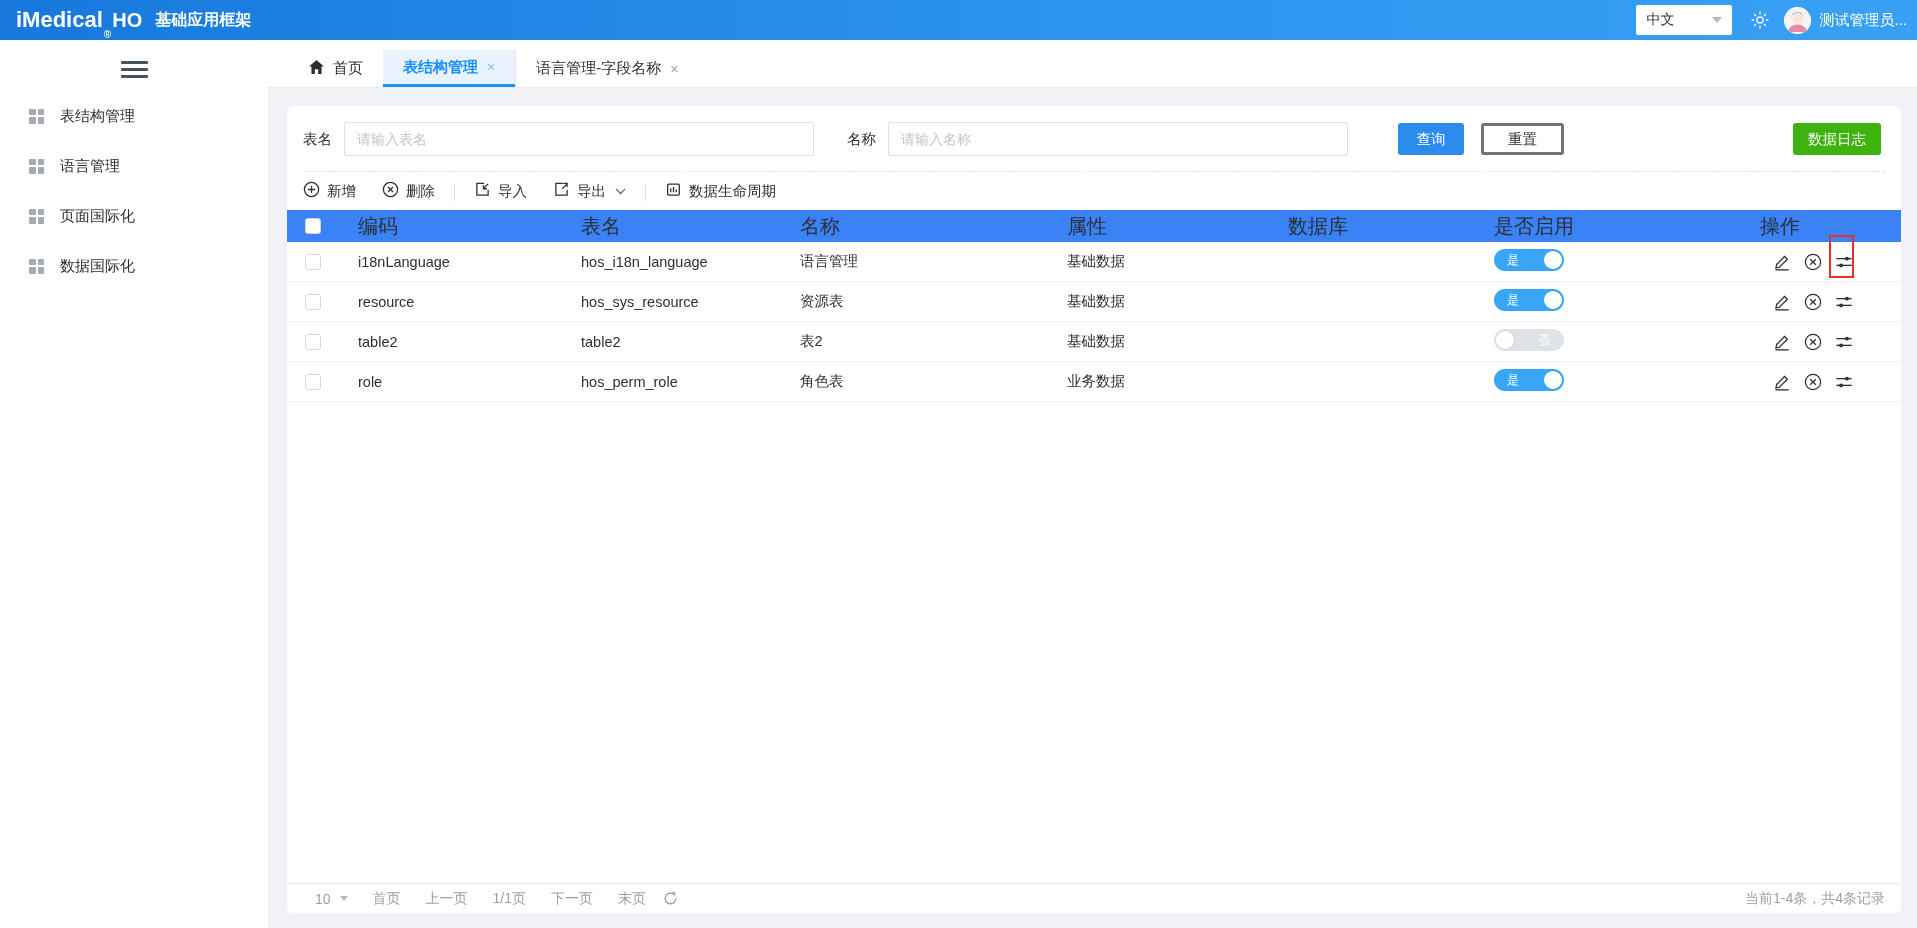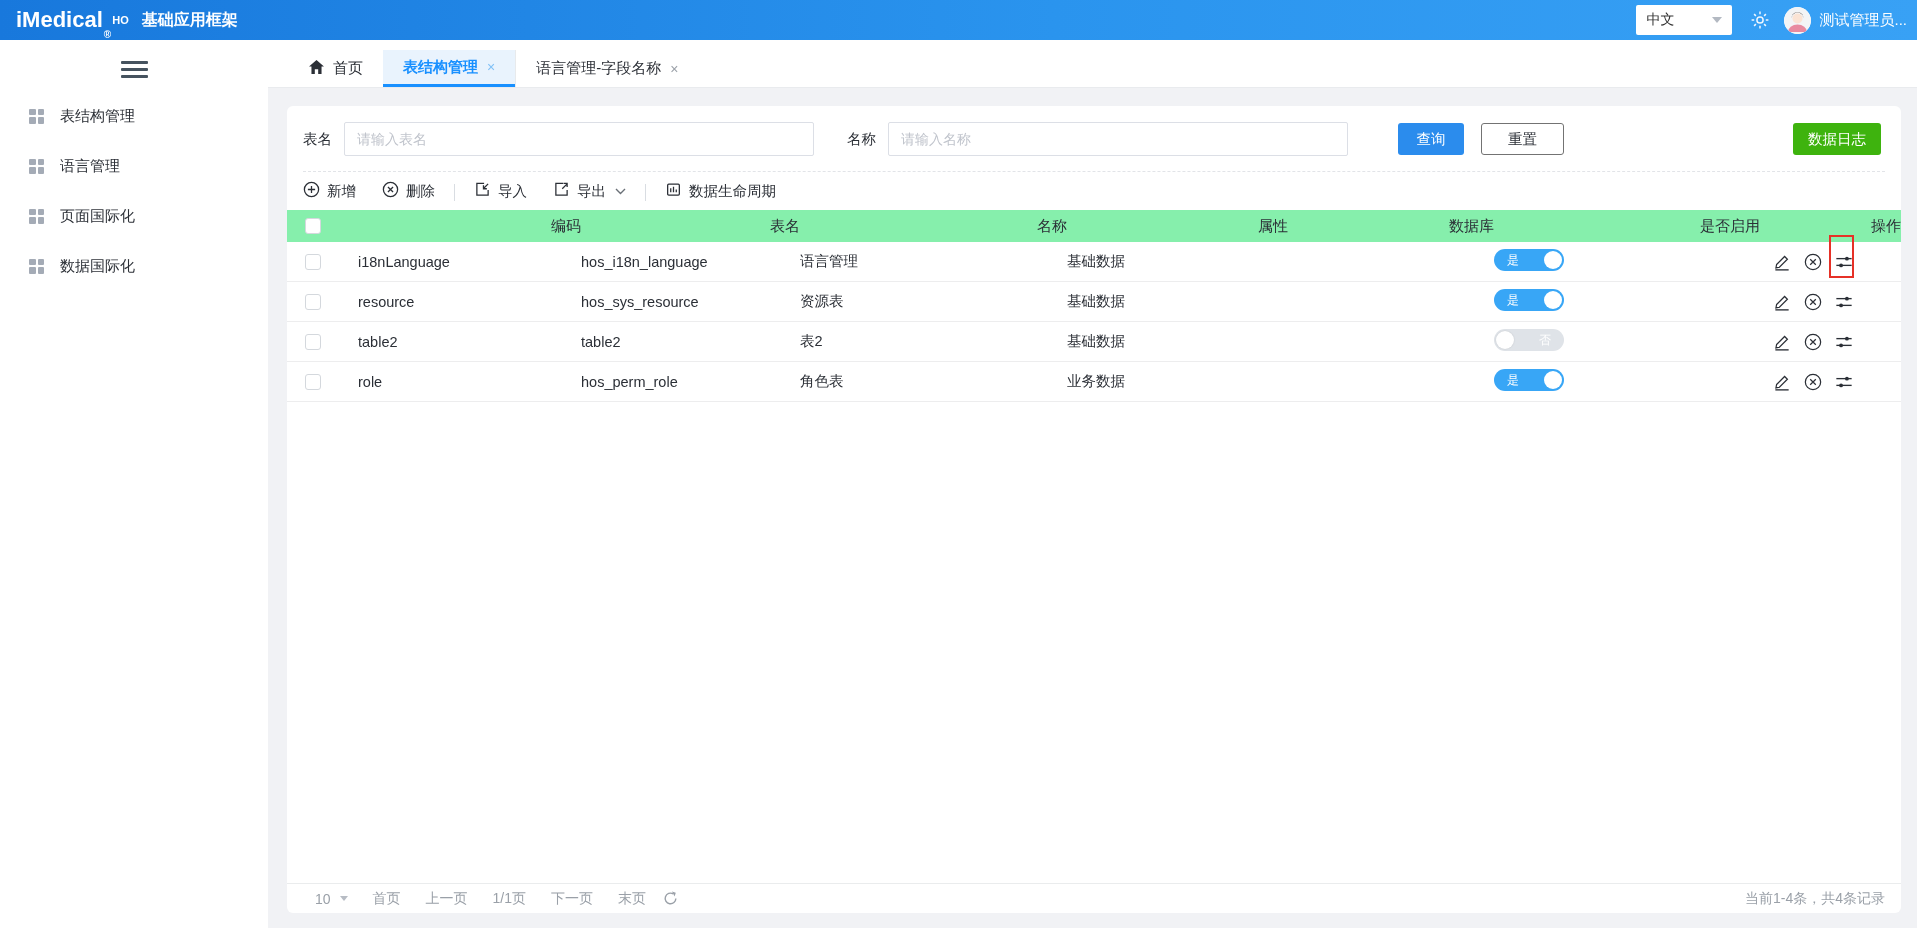--- a/index.html
+++ b/index.html
@@ -6,21 +6,21 @@
   html,body { width:1917px; height:928px; overflow:hidden; }
   body { font-family:"Liberation Sans","DejaVu Sans",sans-serif; background:#f1f2f5; position:relative; color:#2b2f36; }
 
   
   .topbar { position:absolute; left:0; top:0; width:1917px; height:40px;
     background:linear-gradient(90deg,var(--nav-l,#1878dc) 0%, #2a94ee 55%, var(--nav-r,#38a1f5) 100%);
     display:flex; align-items:center; color:#fff; z-index:5; }
   .brand { margin-left:16px; display:flex; align-items:flex-end; font-weight:700; white-space:nowrap; }
   .brand-name { font-size:22px; line-height:40px; }
   .brand-reg { font-size:10px; margin:8px 1px 0 1px; }
-  .brand-suffix { font-size:11px; line-height:40px; }
+  .brand-suffix { font-size:20px; line-height:40px; }
   .app-title { margin-left:13px; font-size:16px; font-weight:700; line-height:40px; }
   .topnav { display:flex; margin-left:22px; }
   .nav-item { padding:0 27px; font-size:15px; line-height:40px; cursor:pointer; white-space:nowrap; }
   .topbar-right { margin-left:auto; display:flex; align-items:center; margin-right:10px;padding-left:18px; }
   .lang-select { width:96px; height:30px; background:#fff; border-radius:2px; display:flex; align-items:center;
     justify-content:space-between; padding:0 10px; color:#333; font-size:14px; cursor:pointer; }
   .caret-down { width:0; height:0; border-left:5px solid transparent; border-right:5px solid transparent; border-top:6px solid #b3b9c2; }
   .gear-wrap { margin:0 14px 0 18px; display:flex; align-items:center; cursor:pointer; }
   .avatar { width:27px; height:27px; border-radius:50%; overflow:hidden; background:#fff; flex:0 0 auto; cursor:pointer; }
   .username { font-size:15px; margin-left:8px; white-space:nowrap; cursor:pointer; }
@@ -47,32 +47,32 @@
 
   .filter-row { display:flex; align-items:center; padding:16px 20px 0 16px; }
   .f-label { font-size:14.5px; margin-right:12px; white-space:nowrap; }
   .f-input { height:34px; border:1px solid #dcdfe6; border-radius:2px; padding:0 12px; font-size:14px; color:#333; outline:none; }
   .f-input::placeholder { color:#c0c4cc; }
   .f-input.w1 { width:470px; }
   .f-input.w2 { width:460px; }
   .ml33 { margin-left:33px; }
   .btn { height:32px; border-radius:3px; font-size:14.5px; cursor:pointer; border:none; white-space:nowrap; }
   .btn-primary { width:66px; background:var(--btn-blue,#2b8ced); color:#fff; margin-left:50px; }
-  .btn-plain { width:83px; background:#fff; border:1px solid #737373; color:#2b2f36; margin-left:17px; }
+  .btn-plain { width:83px; background:#fff; border:3px solid #737373; color:#2b2f36; margin-left:17px; }
   .btn-green { width:88px; background:var(--btn-green,#3eb30e); color:#fff; margin-left:auto; }
 
   .divider-dashed { border-top:1px dashed #e2e4e8; margin:15px 16px 0 16px; }
 
   .toolbar { display:flex; align-items:flex-end; padding:9px 16px; gap:26px; font-size:14.5px; }
   .tool { display:flex; align-items:center; gap:7px; cursor:pointer; white-space:nowrap; }
   .vsep { width:1px; height:17px; background:#d9dde2; margin:0 -7px; }
   .export-caret { margin-left:2px; display:flex; align-items:center; }
 
   .thead, .trow { display:grid; grid-template-columns:71px 223px 219px 267px 221px 206px 266px 1fr; align-items:center; }
-  .thead { background:#86efac; height:32px; font-size:15px;text-align:right; }
+  .thead { background:#3b82f6; height:32px; font-size:20px; }
   .trow { height:40px; border-bottom:1px solid #ededee; font-size:14.5px; background:#fff; }
   .cb { width:16px; height:16px; border:1px solid #d4d8dd; border-radius:3px; background:#fff; margin-left:18px; cursor:pointer; }
 
   .toggle { position:relative; width:70px; height:22px; border-radius:11px; cursor:pointer; }
   .toggle .knob { position:absolute; top:2px; width:18px; height:18px; border-radius:50%; background:#fff; }
   .toggle .toggle-label { position:absolute; top:0; line-height:22px; font-size:12px; color:#fff; }
   .toggle.on { background:var(--toggle-on,#38a6f6); }
   .toggle.on .knob { right:2px; }
   .toggle.on .toggle-label { left:13px; }
   .toggle.off { background:var(--toggle-off,#dfe3e8); }

